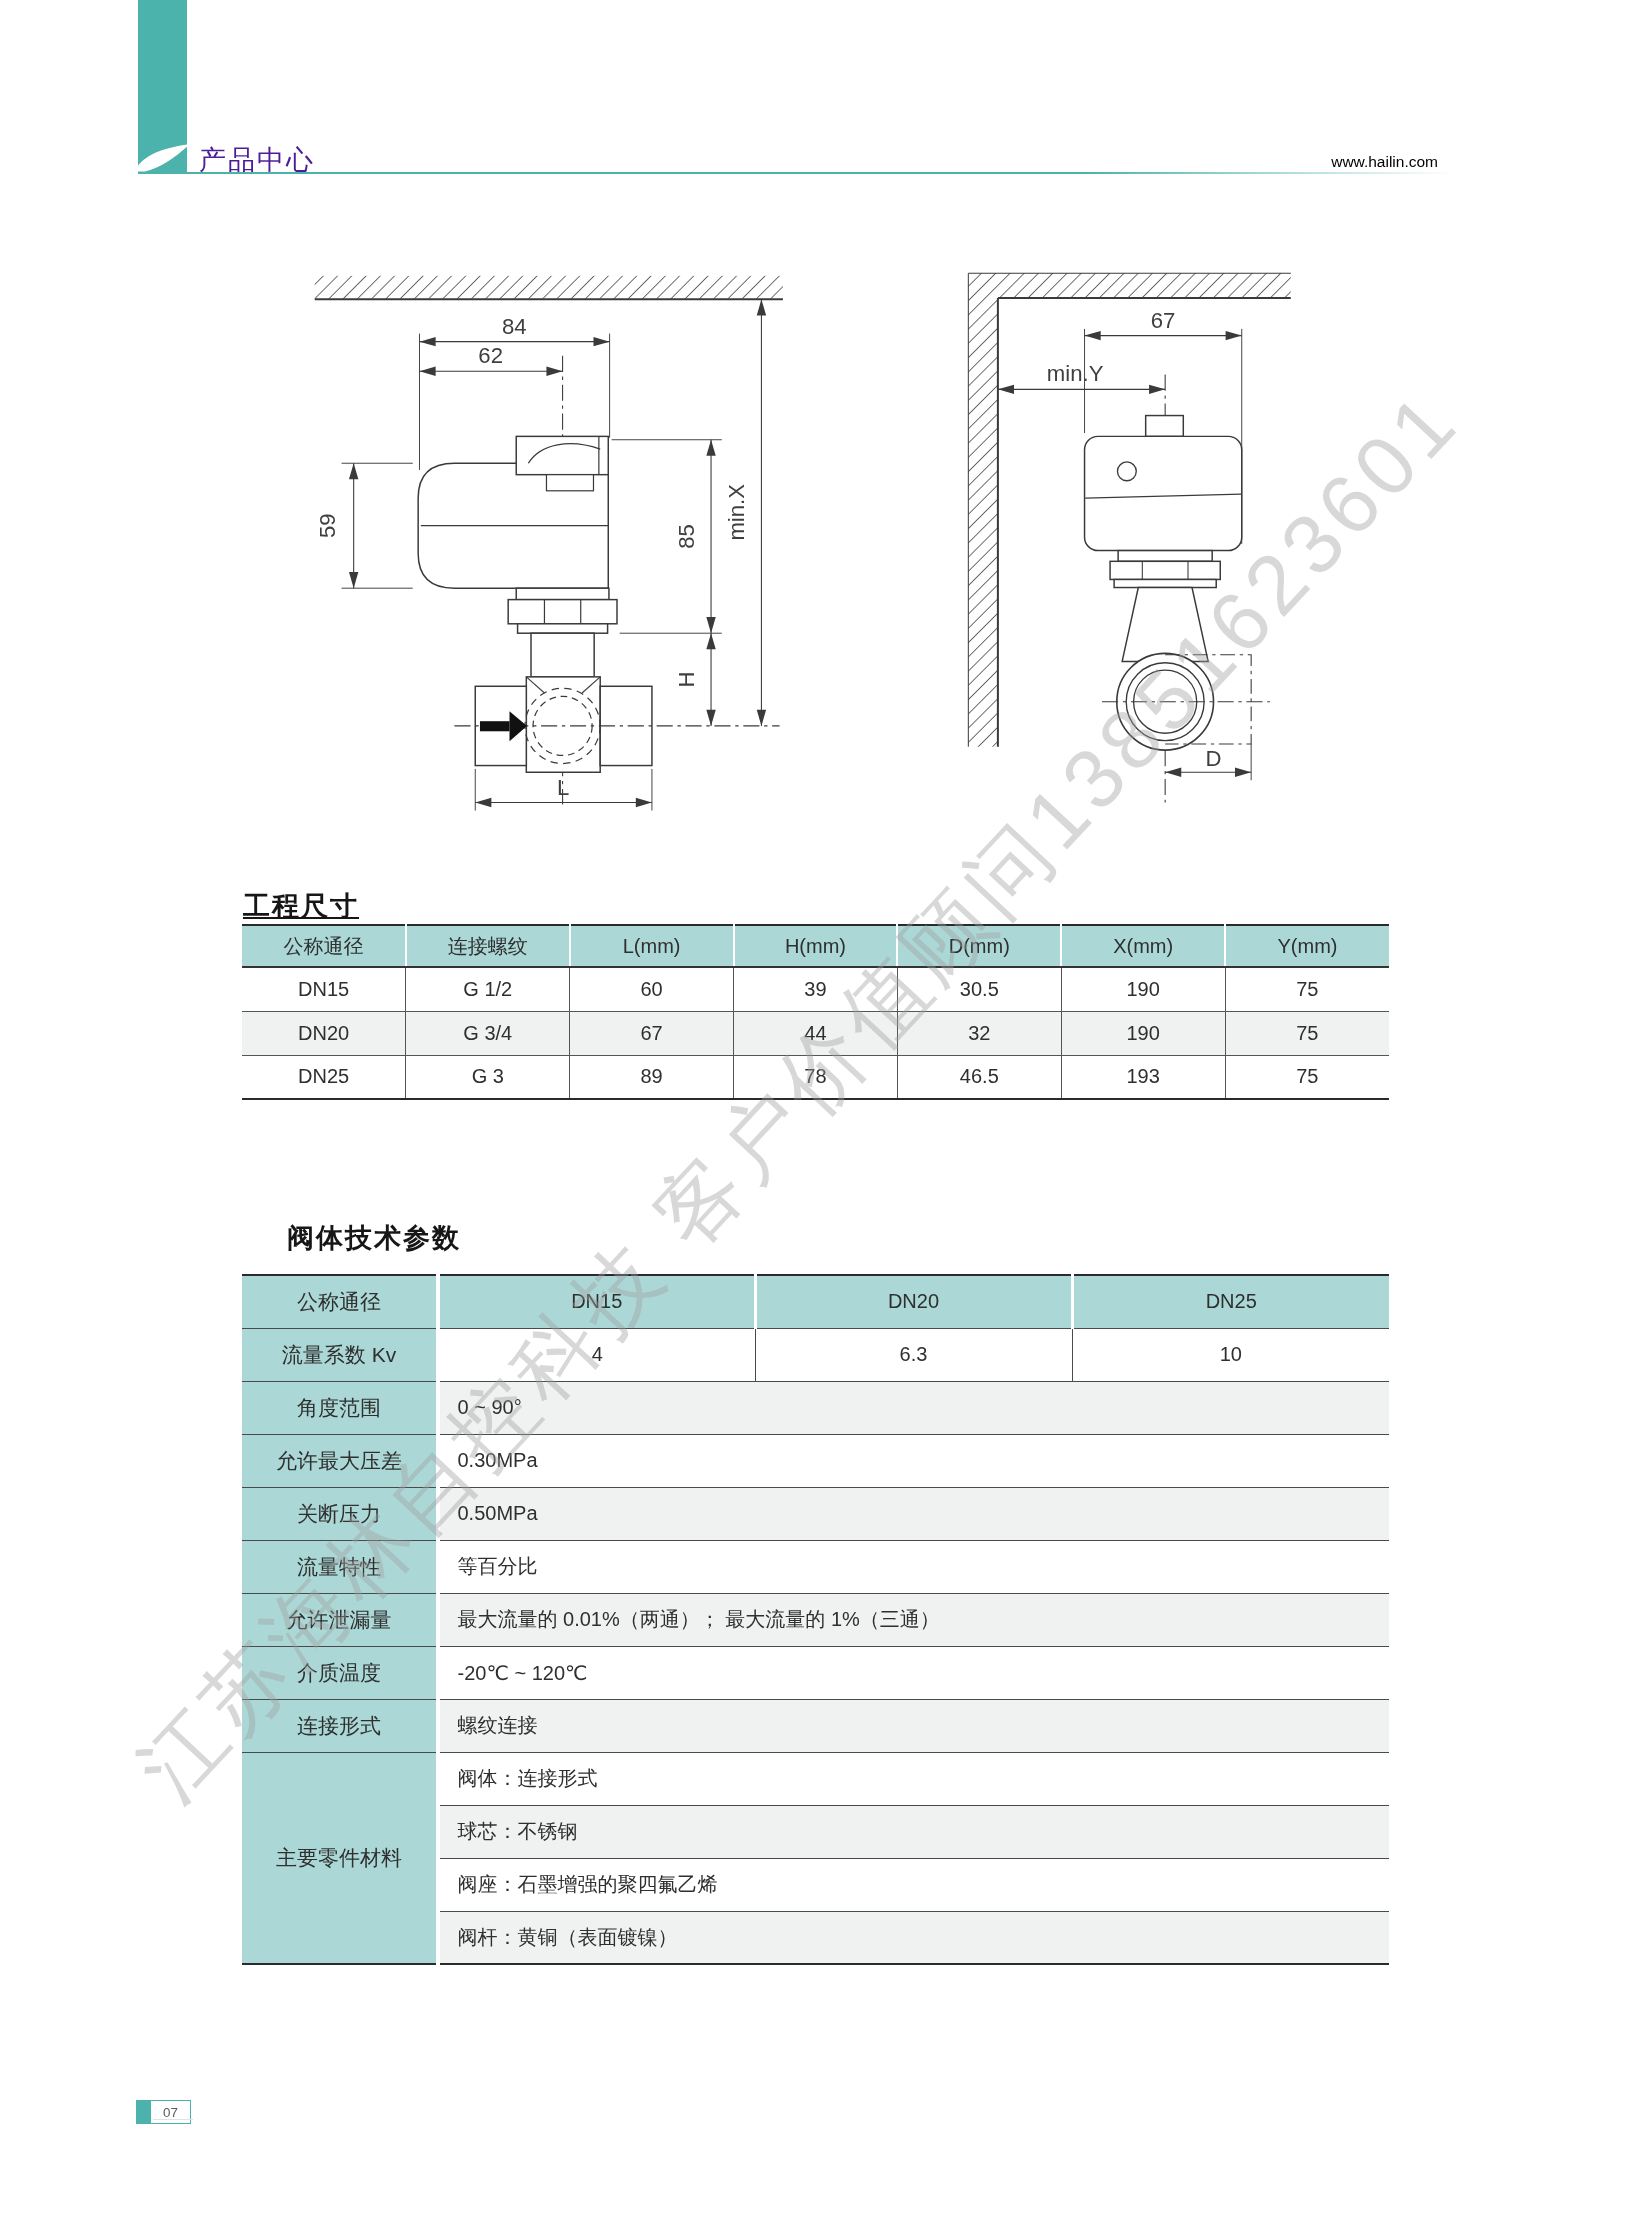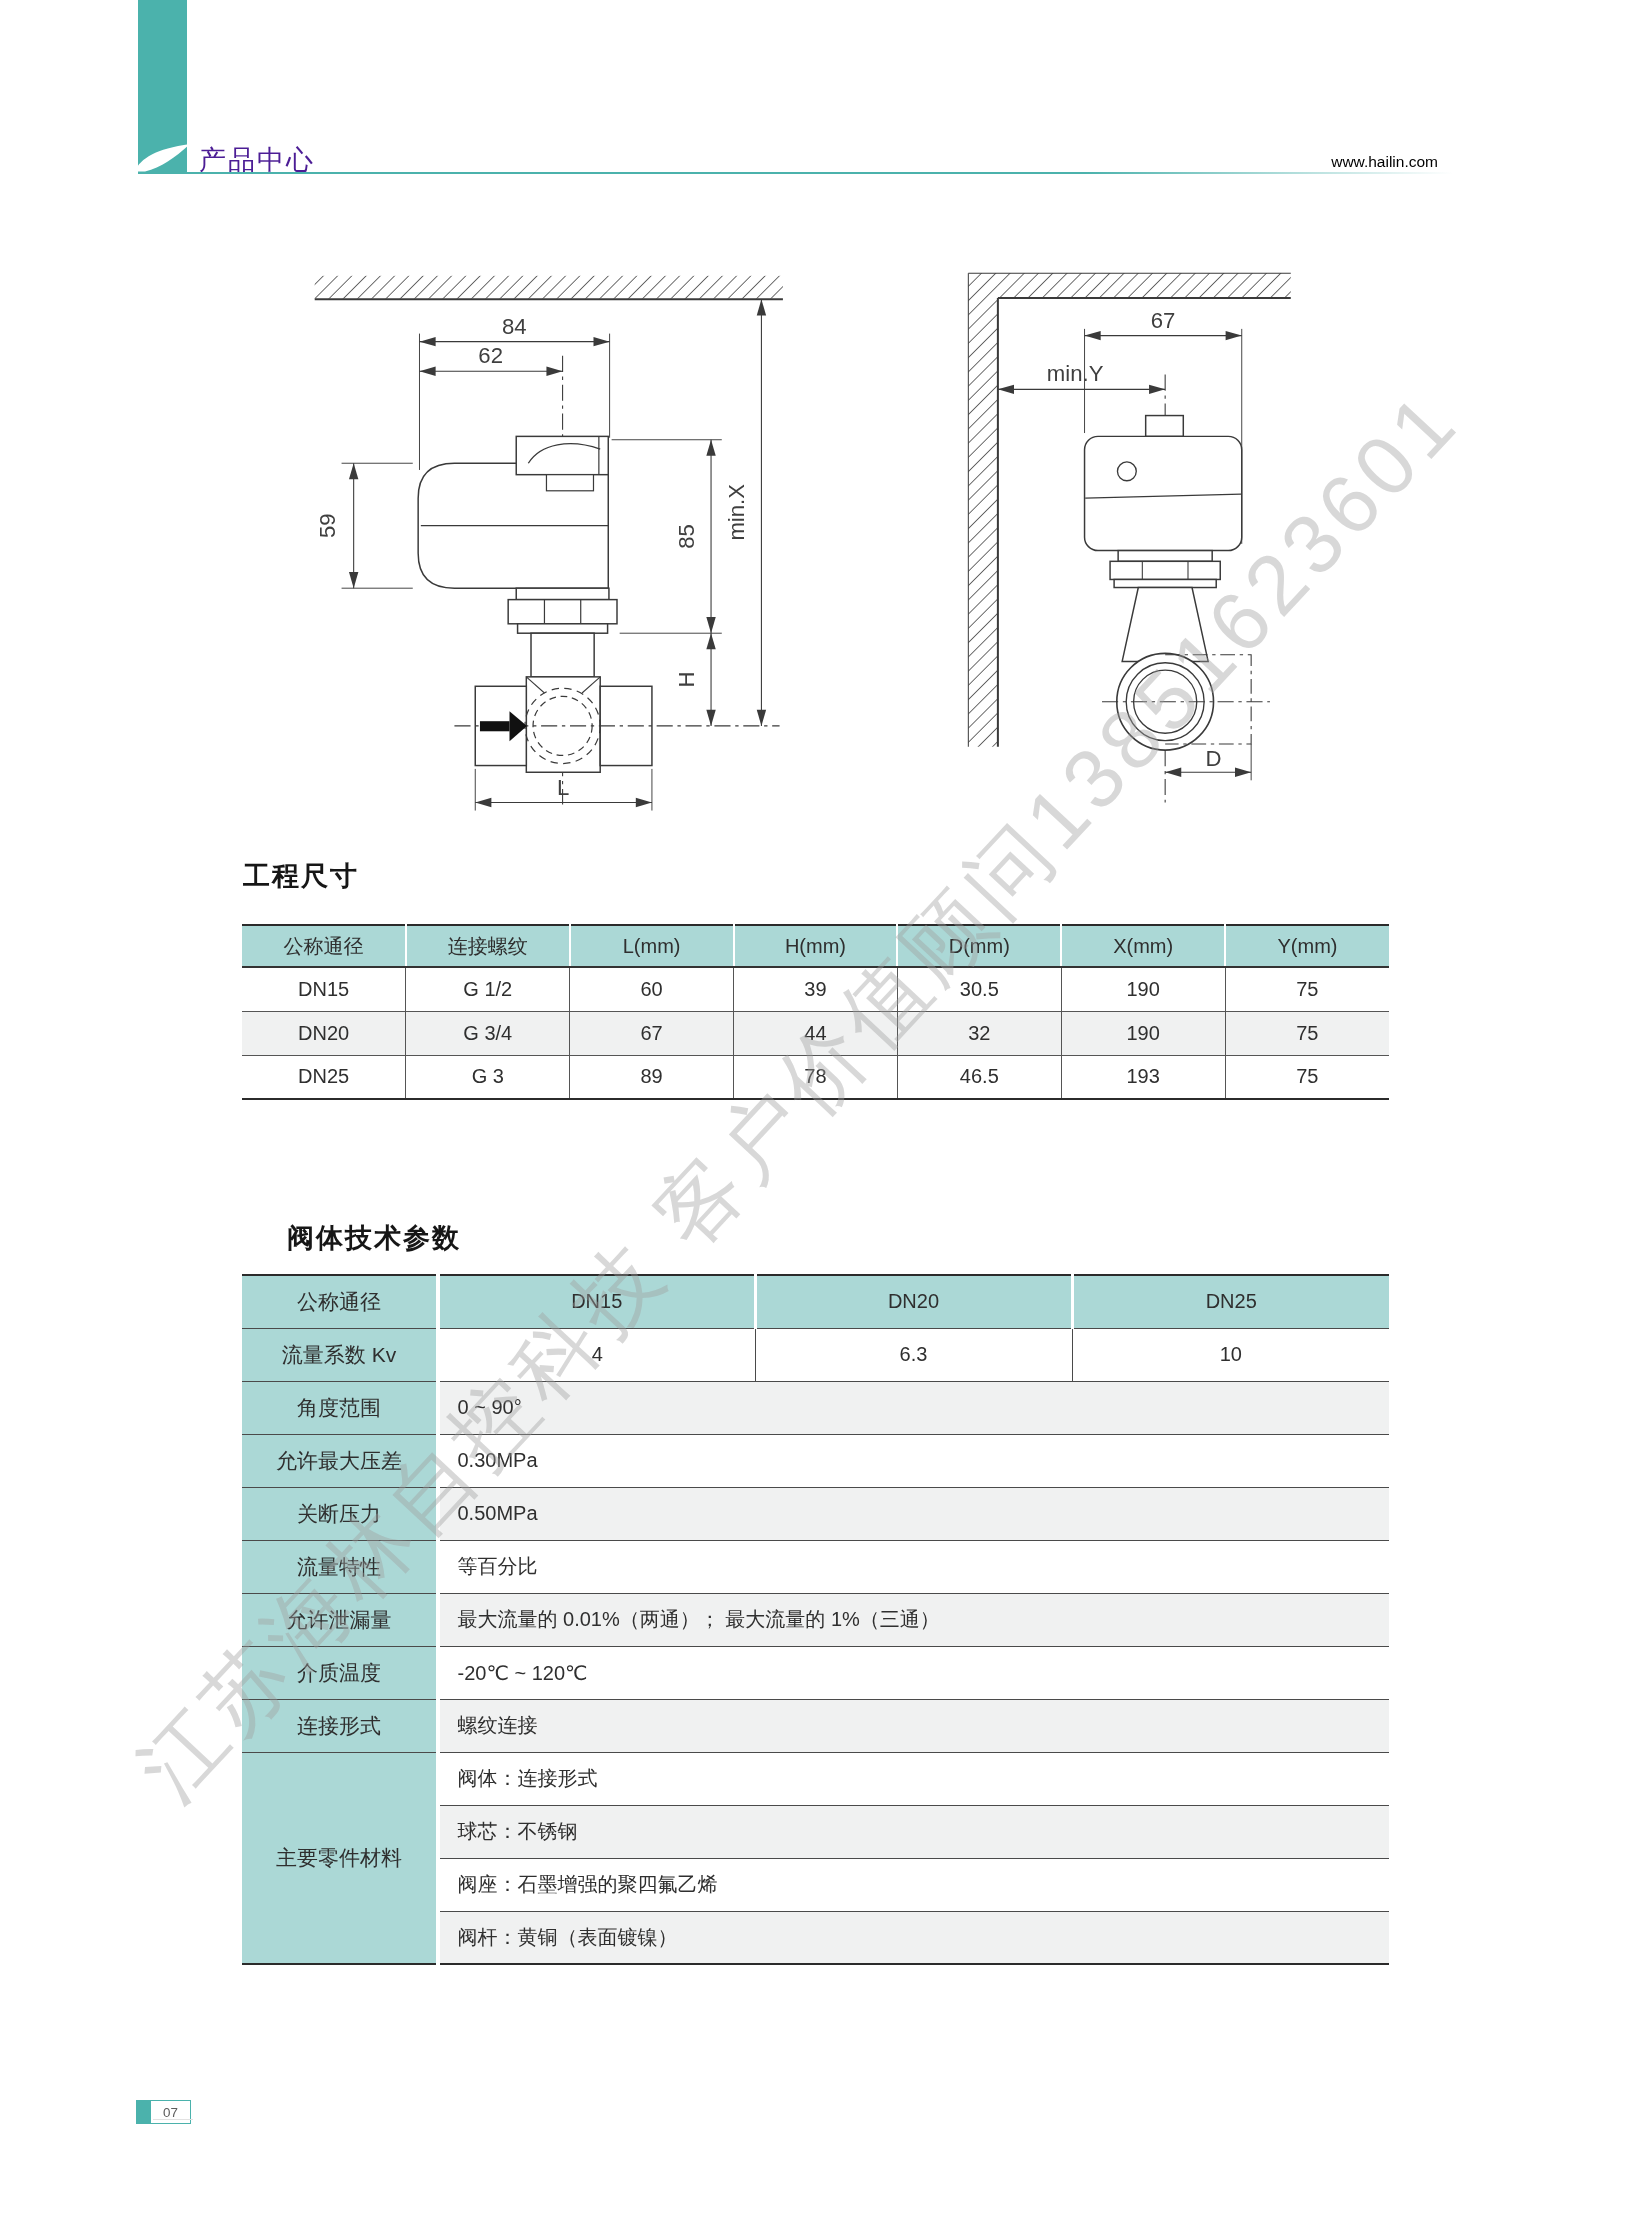--- a/index.html
+++ b/index.html
@@ -14,21 +14,21 @@
   .header-url { position:absolute; right:207px; top:153px; font-size:15.5px; color:#000000; }
   .header-line { position:absolute; left:138px; top:172px; width:1315px; height:2px;
                  background:linear-gradient(to right,#4bb2ac 0%,#4bb2ac 72%,rgba(75,178,172,0) 100%); }
 
   
   .drawings { position:absolute; left:269px; top:255px; width:1048px; height:571px; }
   .drawings text { font-family:"Liberation Sans","DejaVu Sans",sans-serif; font-size:33px; fill:#3f3f3f; }
 
   
   .sec-title { position:absolute; font-size:27px; font-weight:bold; color:#161616; letter-spacing:2px; }
-  #title1 { left:243px; top:858px; }
+  #title1 { left:243px; top:888px;text-decoration:underline; }
   #title2 { left:243px; top:1220px;margin-left:44px; }
 
   
   table.datatable { border-collapse:collapse; table-layout:fixed; font-size:20px; color:#2f2f2f; position:absolute; }
   table.datatable td, table.datatable th { text-align:center; vertical-align:middle; font-weight:normal; }
 
   #table1 { left:242px; top:924px; width:1147px; border-top:2px solid #2b2b2b; border-bottom:2px solid #2b2b2b; }
   #table1 th { background:#abd8d6; height:42px; border-bottom:2px solid #333; }
   #table1 th + th { border-left:2.7px solid #fff; }
   #table1 tbody td { height:44px; }

